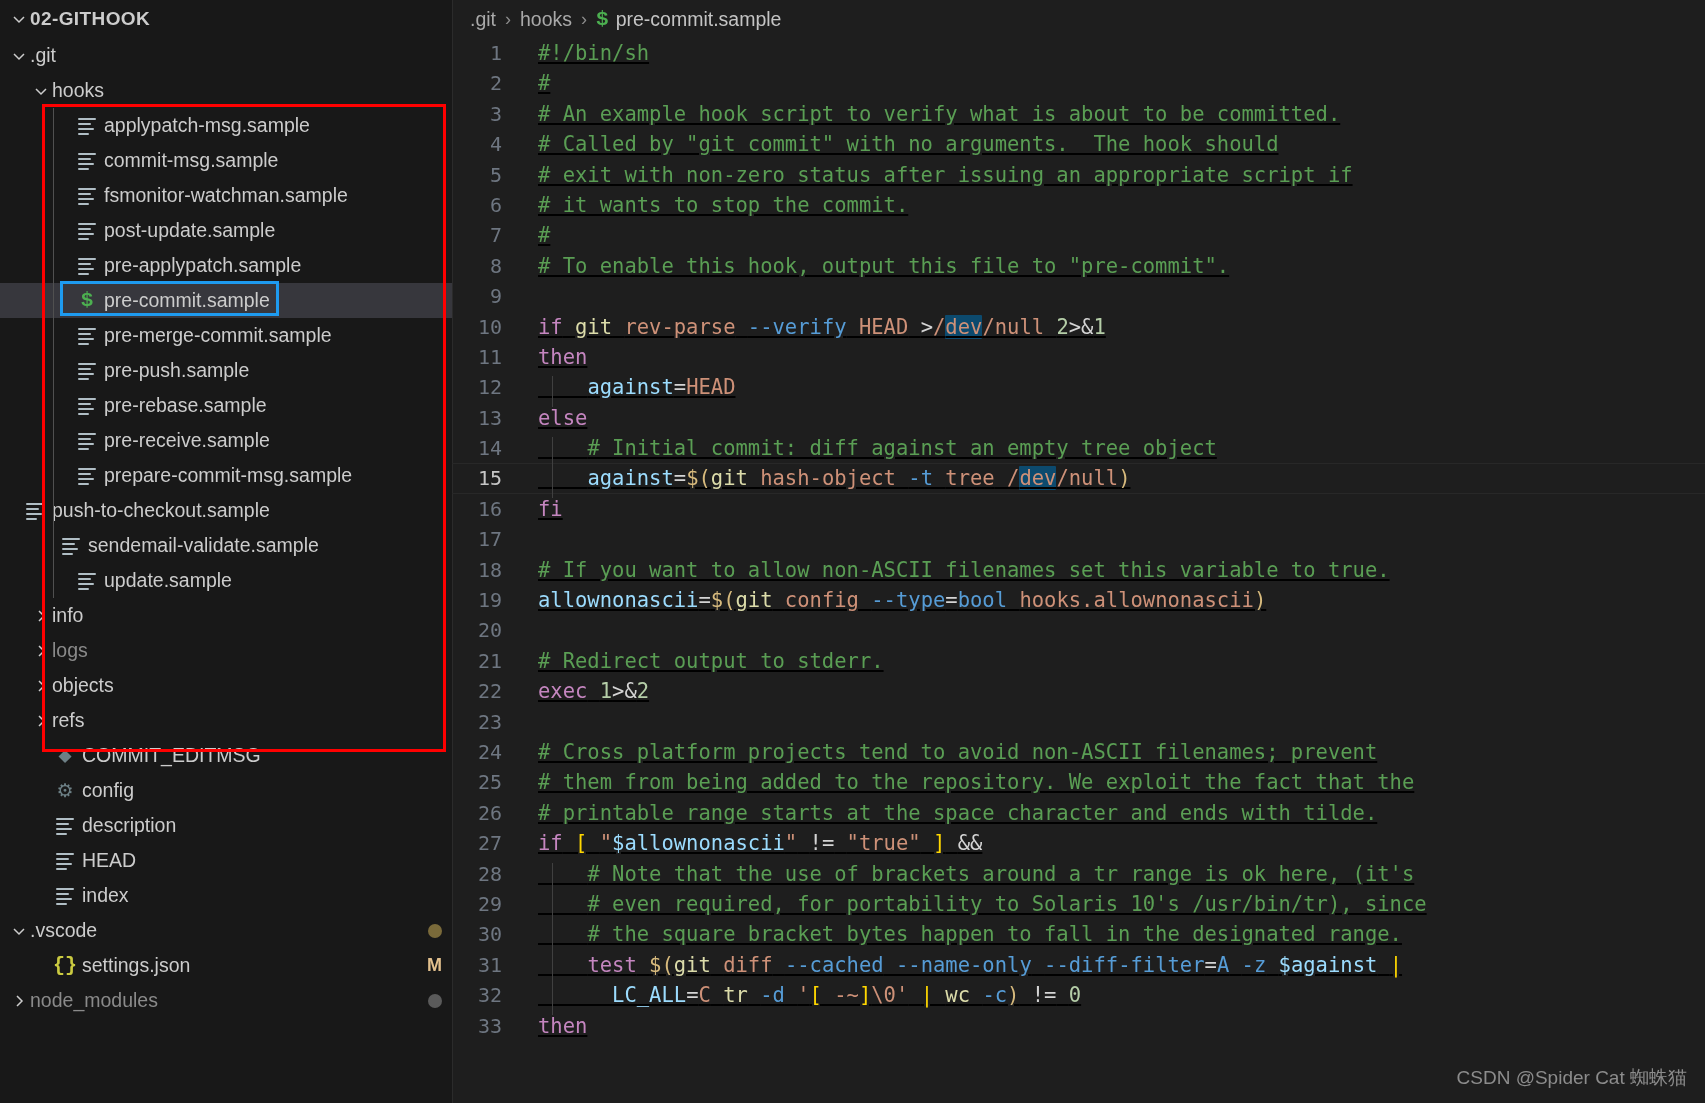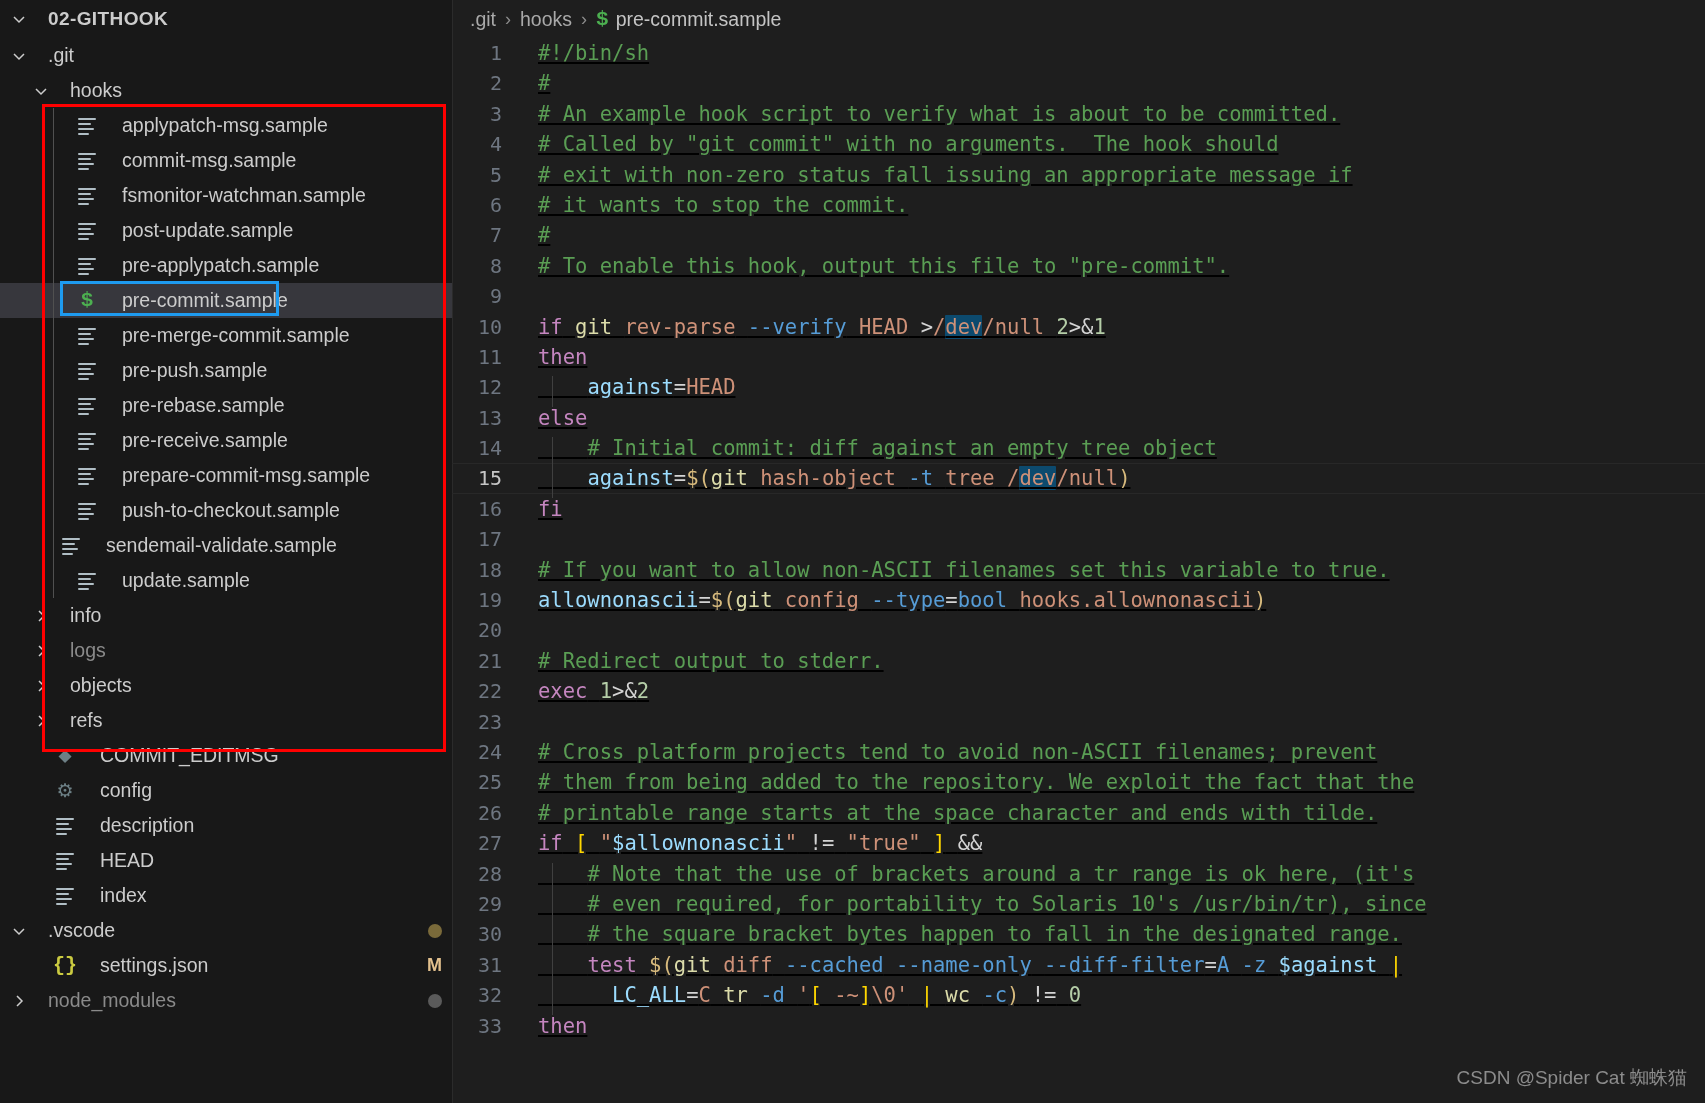--- a/index.html
+++ b/index.html
@@ -34,21 +34,21 @@
     width: 22px; flex: 0 0 22px;
     display: flex; align-items: center; justify-content: center;
     color: #cccccc;
   }
   .tree-row .twisty svg { display:block; }
   .tree-row .ficon {
     width: 26px; flex: 0 0 26px;
     display: flex; align-items: center; justify-content: center;
     margin-right: 4px;
   }
-  .tree-row .label { overflow: hidden; text-overflow: ellipsis; margin-left: 18px; }
+  .tree-row .label { overflow: hidden; text-overflow: ellipsis; }
   .tree-row .badge {
     margin-left: auto;
     font-size: 18px;
     font-weight: bold;
     color: #e2c08d;
     padding-left: 8px;
   }
   .dotbadge { margin-left: auto; width:14px; height:14px; border-radius:50%; }
   .dot-olive { background:#7a6a3a; }
   .dot-gray  { background:#5a5a5a; }
@@ -328,21 +328,21 @@
           <span class="ficon">
             <span class="lines-icon">
               <span></span>
               <span></span>
               <span></span>
               <span></span>
             </span>
           </span>
           <span class="label">prepare-commit-msg.sample</span>
         </div>
-        <div class="tree-row" style="padding-left:52px">
+        <div class="tree-row" style="">
           <span class="twisty"></span>
           <span class="ficon">
             <span class="lines-icon">
               <span></span>
               <span></span>
               <span></span>
               <span></span>
             </span>
           </span>
           <span class="label">push-to-checkout.sample</span>
@@ -490,21 +490,21 @@
       <span class="sep">›</span>
       <span class="bc-dollar">$</span>
       <span class="crumb file">pre-commit.sample</span>
     </div>
 
     <div id="code-area">
         <div class="cline"><span class="lnum">1</span><span class="ctext"><span class="t-com">#!/bin/sh</span></span></div>
         <div class="cline"><span class="lnum">2</span><span class="ctext"><span class="t-com">#</span></span></div>
         <div class="cline"><span class="lnum">3</span><span class="ctext"><span class="t-com"># An example hook script to verify what is about to be committed.</span></span></div>
         <div class="cline"><span class="lnum">4</span><span class="ctext"><span class="t-com"># Called by "git commit" with no arguments.  The hook should</span></span></div>
-        <div class="cline"><span class="lnum">5</span><span class="ctext"><span class="t-com"># exit with non-zero status fall issuing an appropriate message if</span></span></div>
+        <div class="cline"><span class="lnum">5</span><span class="ctext"><span class="t-com"># exit with non-zero status after issuing an appropriate script if</span></span></div>
         <div class="cline"><span class="lnum">6</span><span class="ctext"><span class="t-com"># it wants to stop the commit.</span></span></div>
         <div class="cline"><span class="lnum">7</span><span class="ctext"><span class="t-com">#</span></span></div>
         <div class="cline"><span class="lnum">8</span><span class="ctext"><span class="t-com"># To enable this hook, output this file to "pre-commit".</span></span></div>
         <div class="cline"><span class="lnum">9</span><span class="ctext"></span></div>
         <div class="cline"><span class="lnum">10</span><span class="ctext"><span class="t-kw">if</span> <span class="t-fn">git</span> <span class="t-par">rev-parse</span> <span class="t-flag">--verify</span> <span class="t-par">HEAD</span> <span class="t-op">&gt;</span><span class="t-par">/</span><span class="t-par wordmatch">dev</span><span class="t-par">/null</span> <span class="t-num">2</span><span class="t-op">&gt;&amp;</span><span class="t-num">1</span></span></div>
         <div class="cline"><span class="lnum">11</span><span class="ctext"><span class="t-kw">then</span></span></div>
         <div class="cline"><span class="lnum">12</span><span class="ctext">    <span class="t-var">against</span><span class="t-op">=</span><span class="t-par">HEAD</span></span></div>
         <div class="cline"><span class="lnum">13</span><span class="ctext"><span class="t-kw">else</span></span></div>
         <div class="cline"><span class="lnum">14</span><span class="ctext">    <span class="t-com"># Initial commit: diff against an empty tree object</span></span></div>
         <div class="cline active"><span class="lnum">15</span><span class="ctext">    <span class="t-var">against</span><span class="t-op">=</span><span class="t-dollar">$(</span><span class="t-fn">git</span> <span class="t-par">hash-object</span> <span class="t-flag">-t</span> <span class="t-par">tree</span> <span class="t-par">/</span><span class="t-par wordmatch">dev</span><span class="t-par">/null</span><span class="t-dollar">)</span></span></div>

